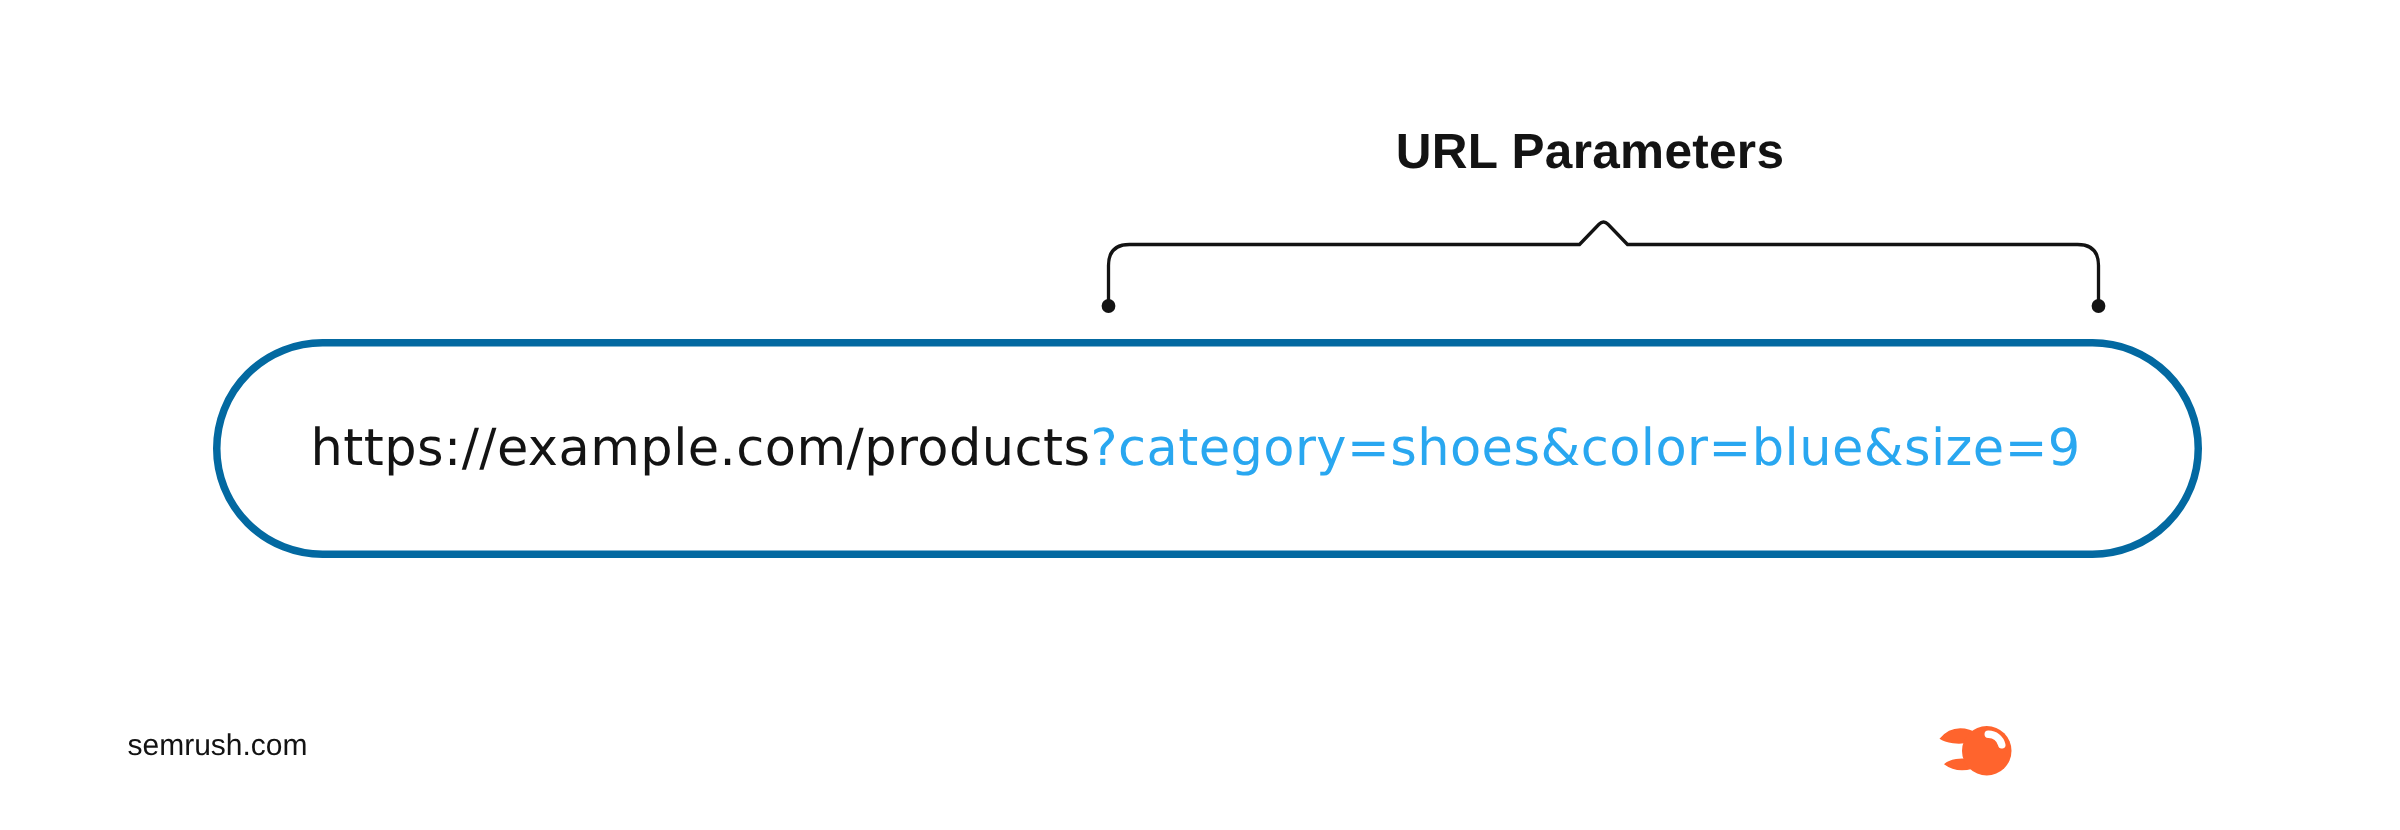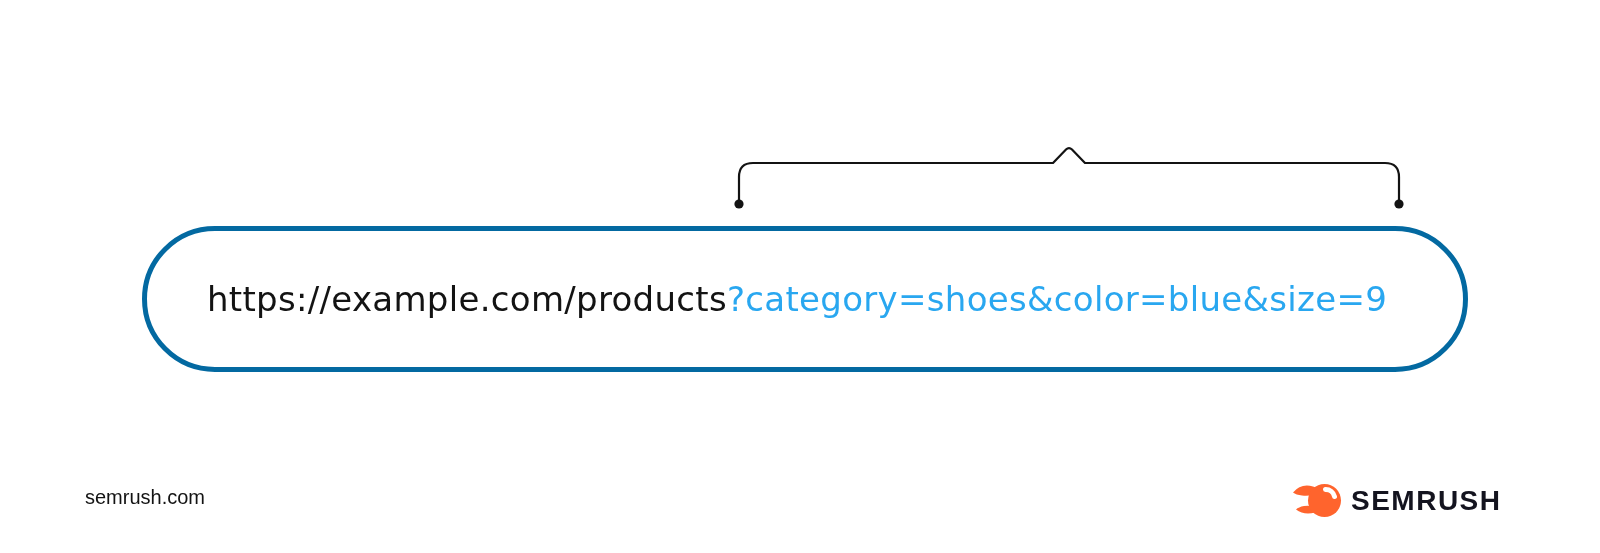--- a/index.html
+++ b/index.html
@@ -93,20 +93,21 @@
     letter-spacing: 1.5px;
     color: #14141f;
     white-space: nowrap;
   }
 </style>
 </head>
 <body>
 
 <div class="canvas">
 
+  <div class="diagram-title">URL Parameters</div>
 
   <svg class="brace-svg" viewBox="0 0 680 72" aria-hidden="true">
     <path d="M 10 61 L 10 34 Q 10 20 24 20 L 324 20 L 337 6.5 Q 340 3.5 343 6.5 L 356 20 L 656 20 Q 670 20 670 34 L 670 61" fill="none" stroke="#131313" stroke-width="2.2" stroke-linejoin="round" stroke-linecap="round"></path>
     <circle cx="10" cy="61" r="4.6" fill="#131313"></circle>
     <circle cx="670" cy="61" r="4.6" fill="#131313"></circle>
   </svg>
 
   <div class="url-pill">
     <div class="url-text">
       <span>https://example.com/products</span><span class="url-params">?category=shoes&amp;color=blue&amp;size=9</span>
@@ -118,16 +119,15 @@
   <div class="brand-lockup">
     <svg class="brand-icon" viewBox="0 0 50 40" aria-hidden="true">
 
       <path d="M 1 11.5 Q 9 2 21 5.5 Q 27 7.5 29 10 Q 20 16 10 14.5 Q 4 13.8 1 11.5 Z" fill="#FF642D"></path>
       <path d="M 4 28.5 Q 12 34.5 23 31.5 Q 27 30.2 28 28 Q 20 23.5 12 25 Q 6.5 26 4 28.5 Z" fill="#FF642D"></path>
 
       <circle cx="32.5" cy="19.5" r="16.5" fill="#FF642D"></circle>
 
       <path d="M 33.5 8.5 A 9 9 0 0 1 42.5 15.5" fill="none" stroke="#ffffff" stroke-width="5" stroke-linecap="round"></path>
     </svg>
-    <span class="brand-wordmark">SEMRUSH</span>
   </div>
 
 </div>
 
 </body></html>

